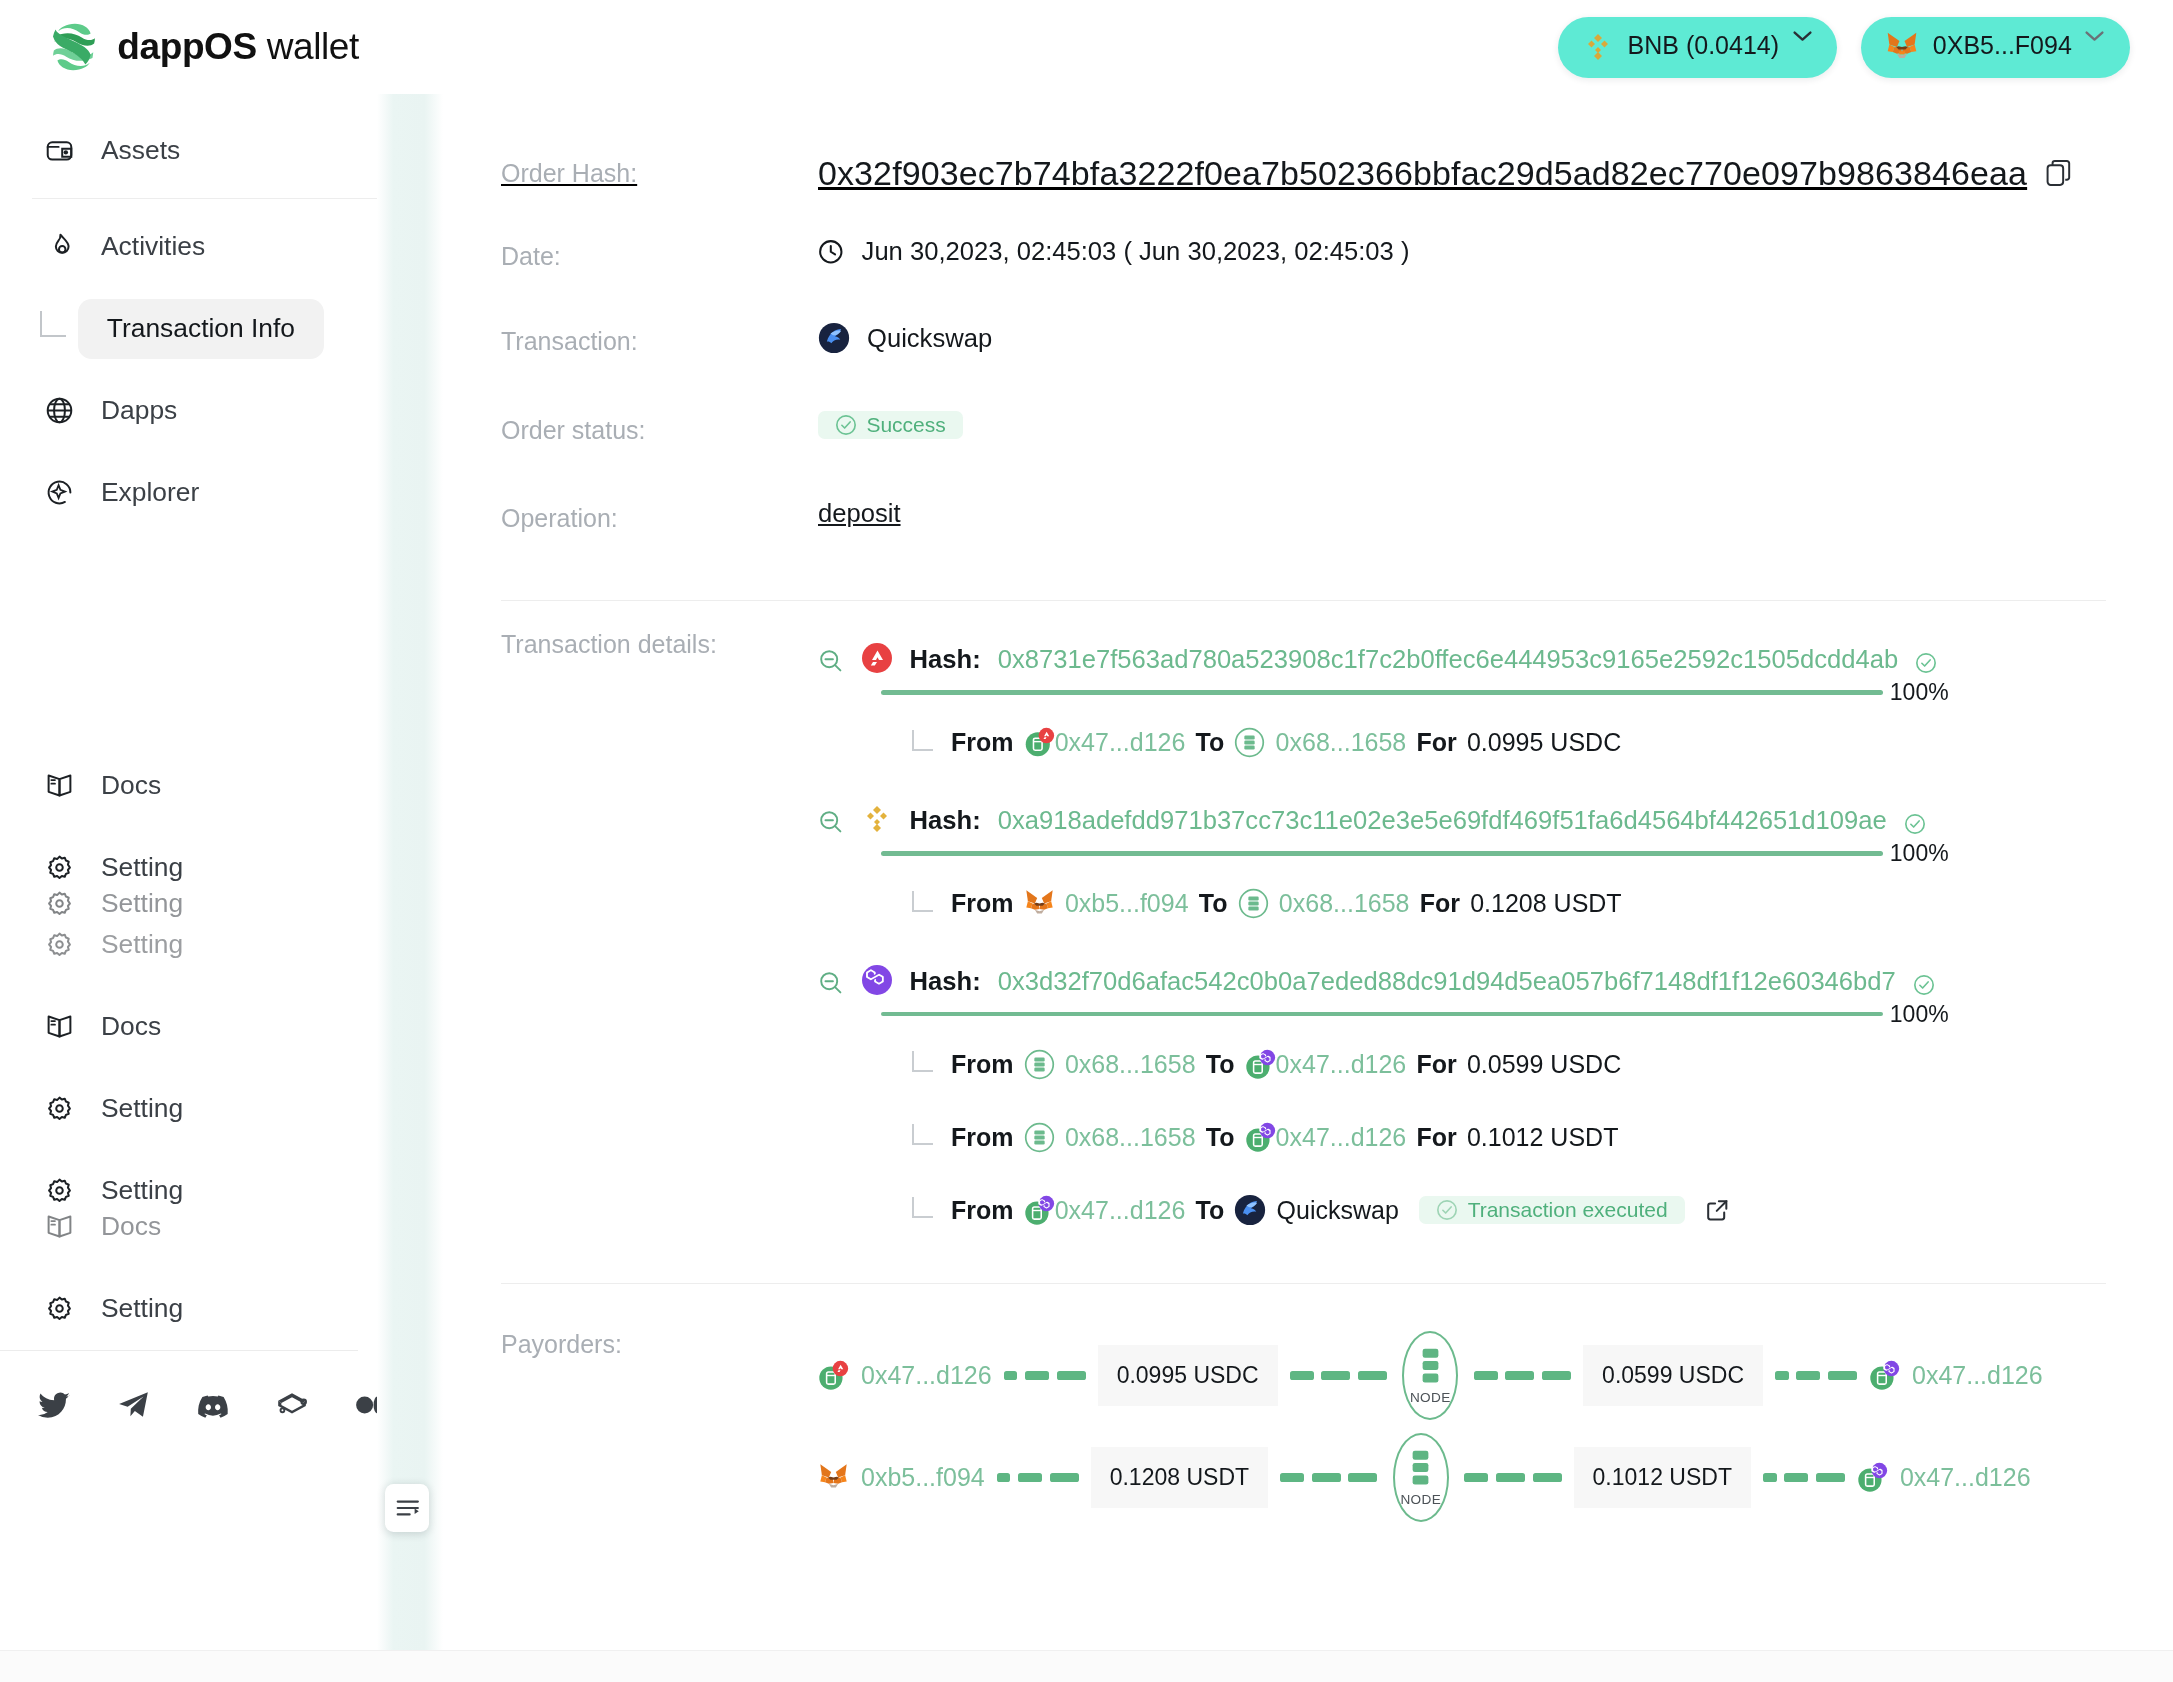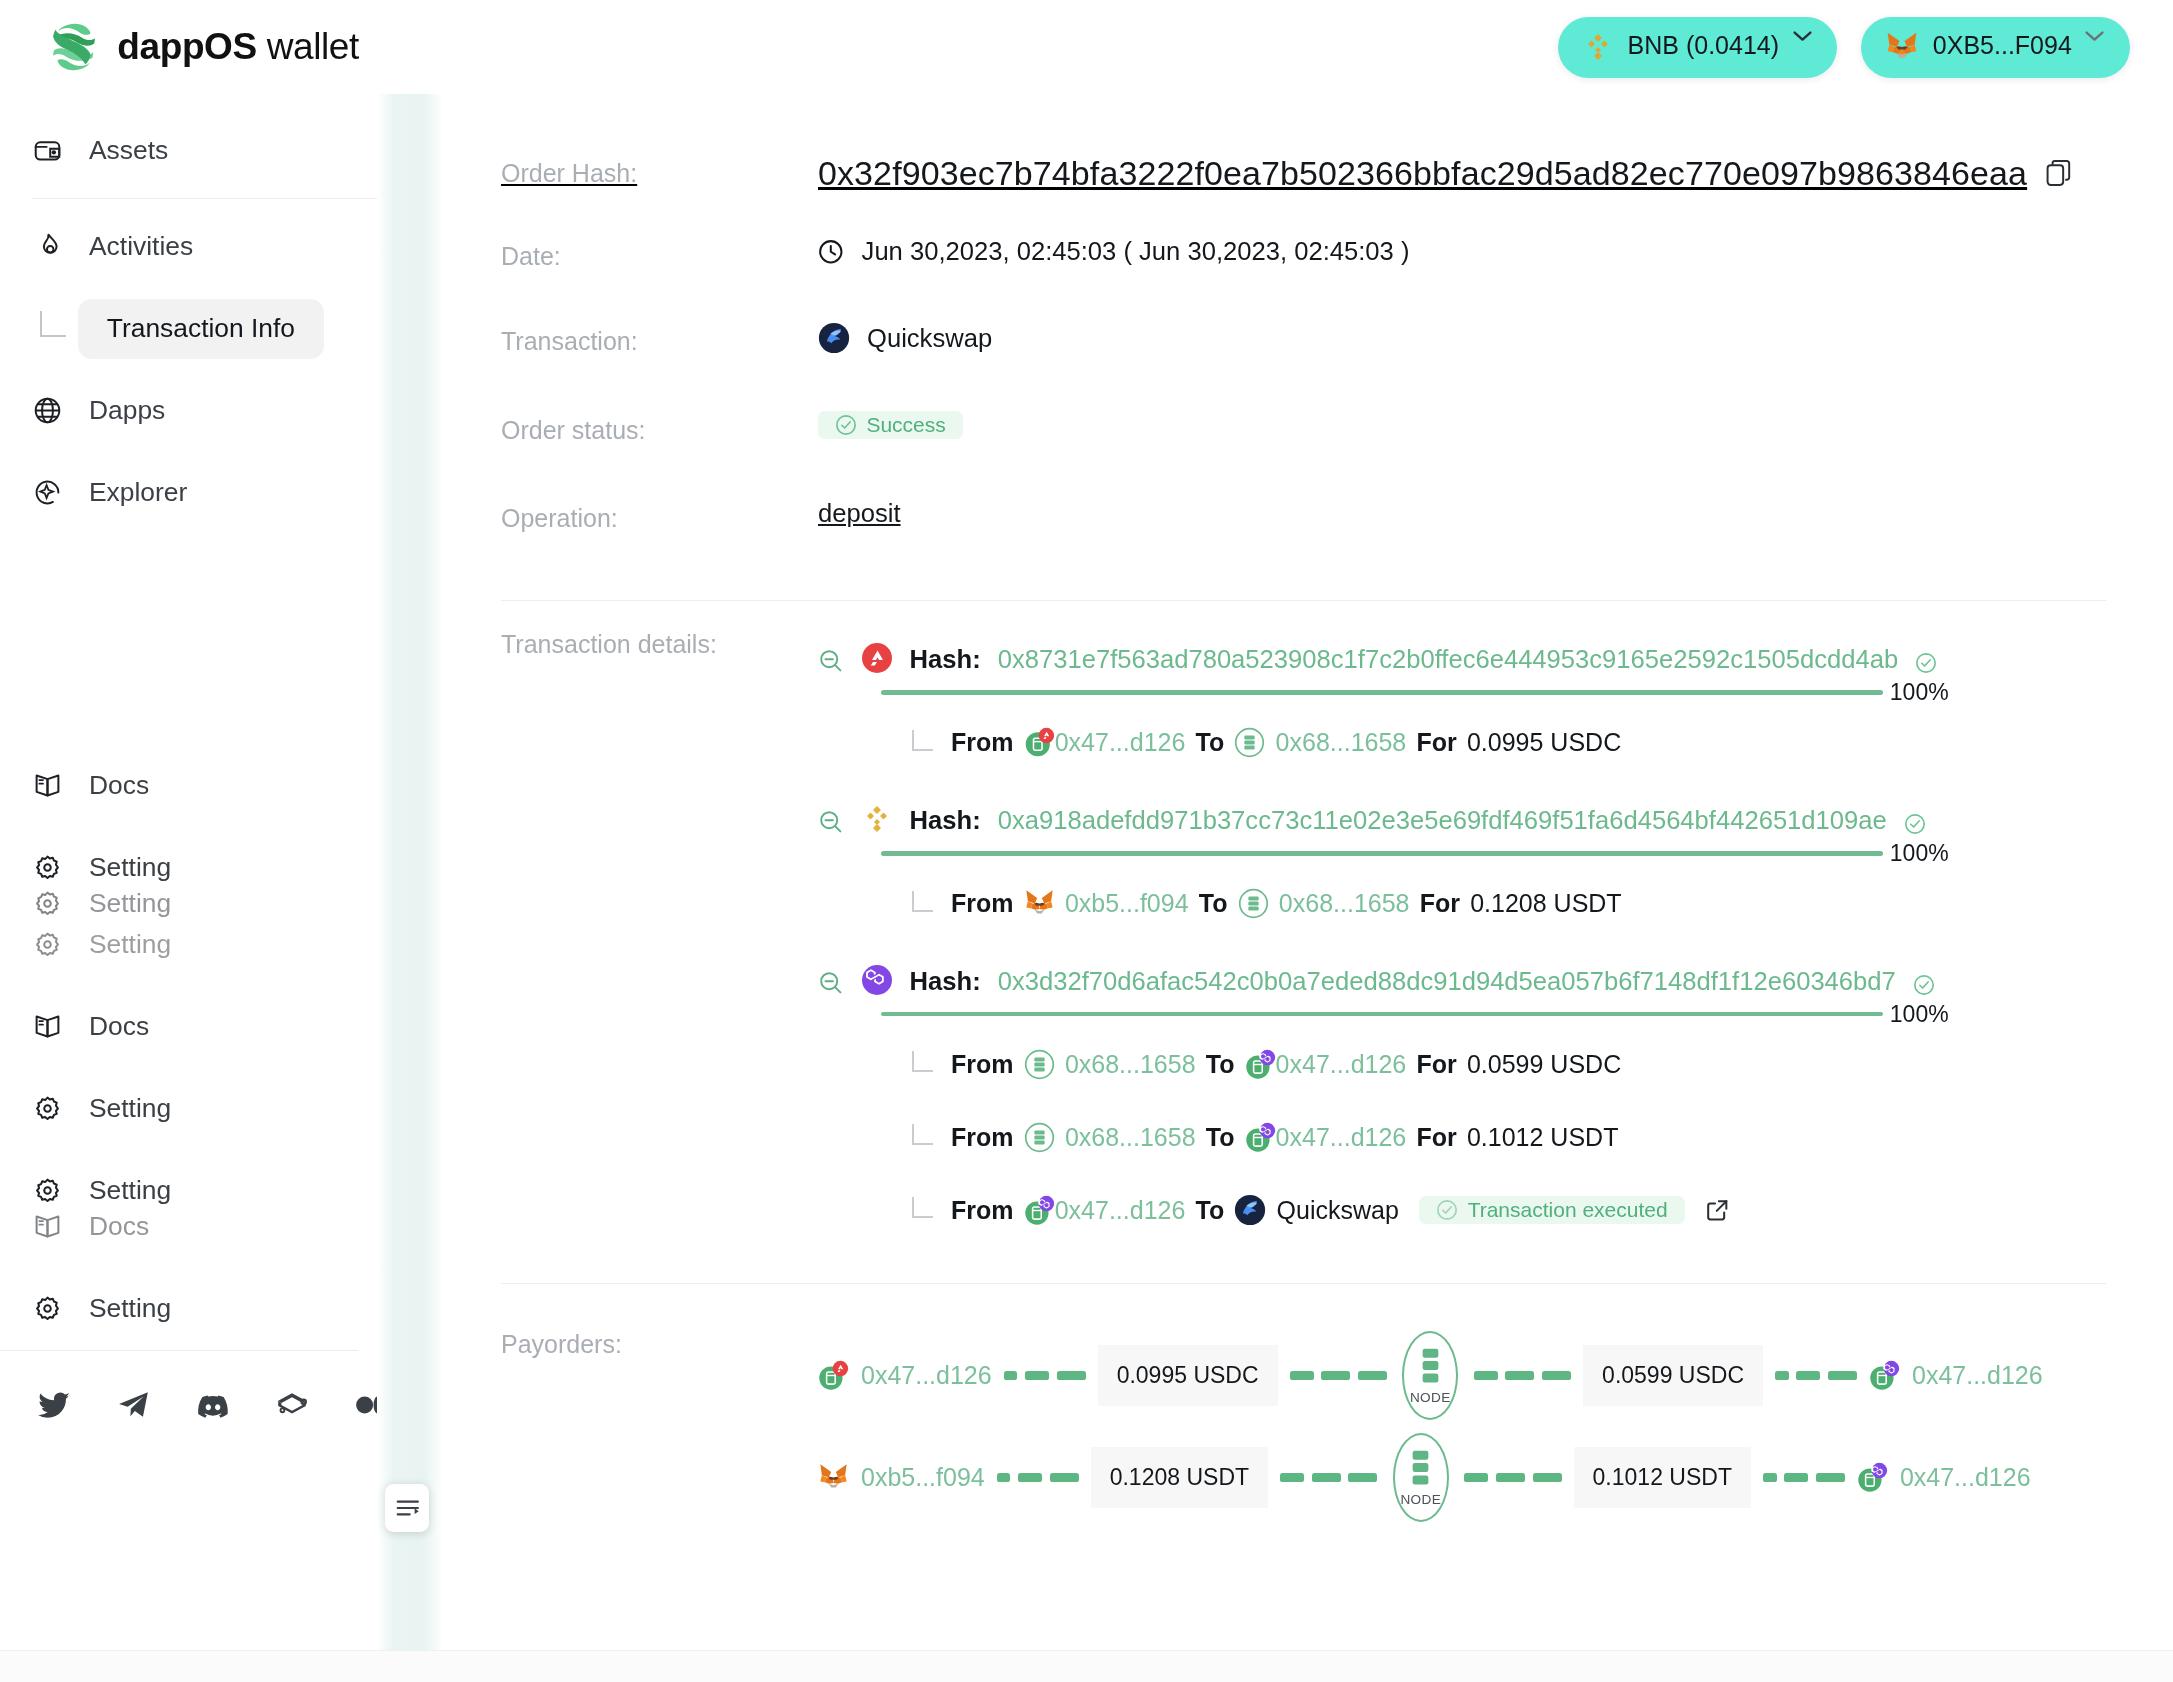--- a/index.html
+++ b/index.html
@@ -44,21 +44,21 @@
     width: 443px; flex: 0 0 443px; position: relative;
     background: #fff; padding-top: 15.3px; overflow: hidden;
   }
   .sidebar::after {
     content: ""; position: absolute; top: 0; right: 0; width: 66px; height: 100%;
     background: linear-gradient(to right, #ffffff 0%, #eaf5f3 25%, #e9f4f2 72%, #ffffff 100%);
     pointer-events: none;
   }
   .nav-item {
     display: flex; align-items: center; gap: 22px;
-    height: 82px; padding-left: 28px; cursor: pointer; position: relative;
+    height: 82px; padding-left: 40px; cursor: pointer; position: relative;
   }
   .nav-icon { width: 39px; height: 39px; flex: 0 0 39px; display: flex; align-items: center; justify-content: center; }
   .nav-label { font-size: 26.4px; color: #3b4046; white-space: nowrap; }
   .nav-divider { height: 0.9px; background: #ededed; margin: 6.8px 55px 6.8px 32px; }
 
   .sub-row { display: flex; align-items: center; height: 82px; padding-left: 32px; }
   .elbow { width: 39px; height: 39px; flex:0 0 39px; position: relative; }
   .elbow::before {
     content:""; position:absolute; left: 7.7px; top: 1.7px; width: 24px; height: 24px;
     border-left: 2.6px solid #c2c6ca; border-bottom: 2.6px solid #c2c6ca;

